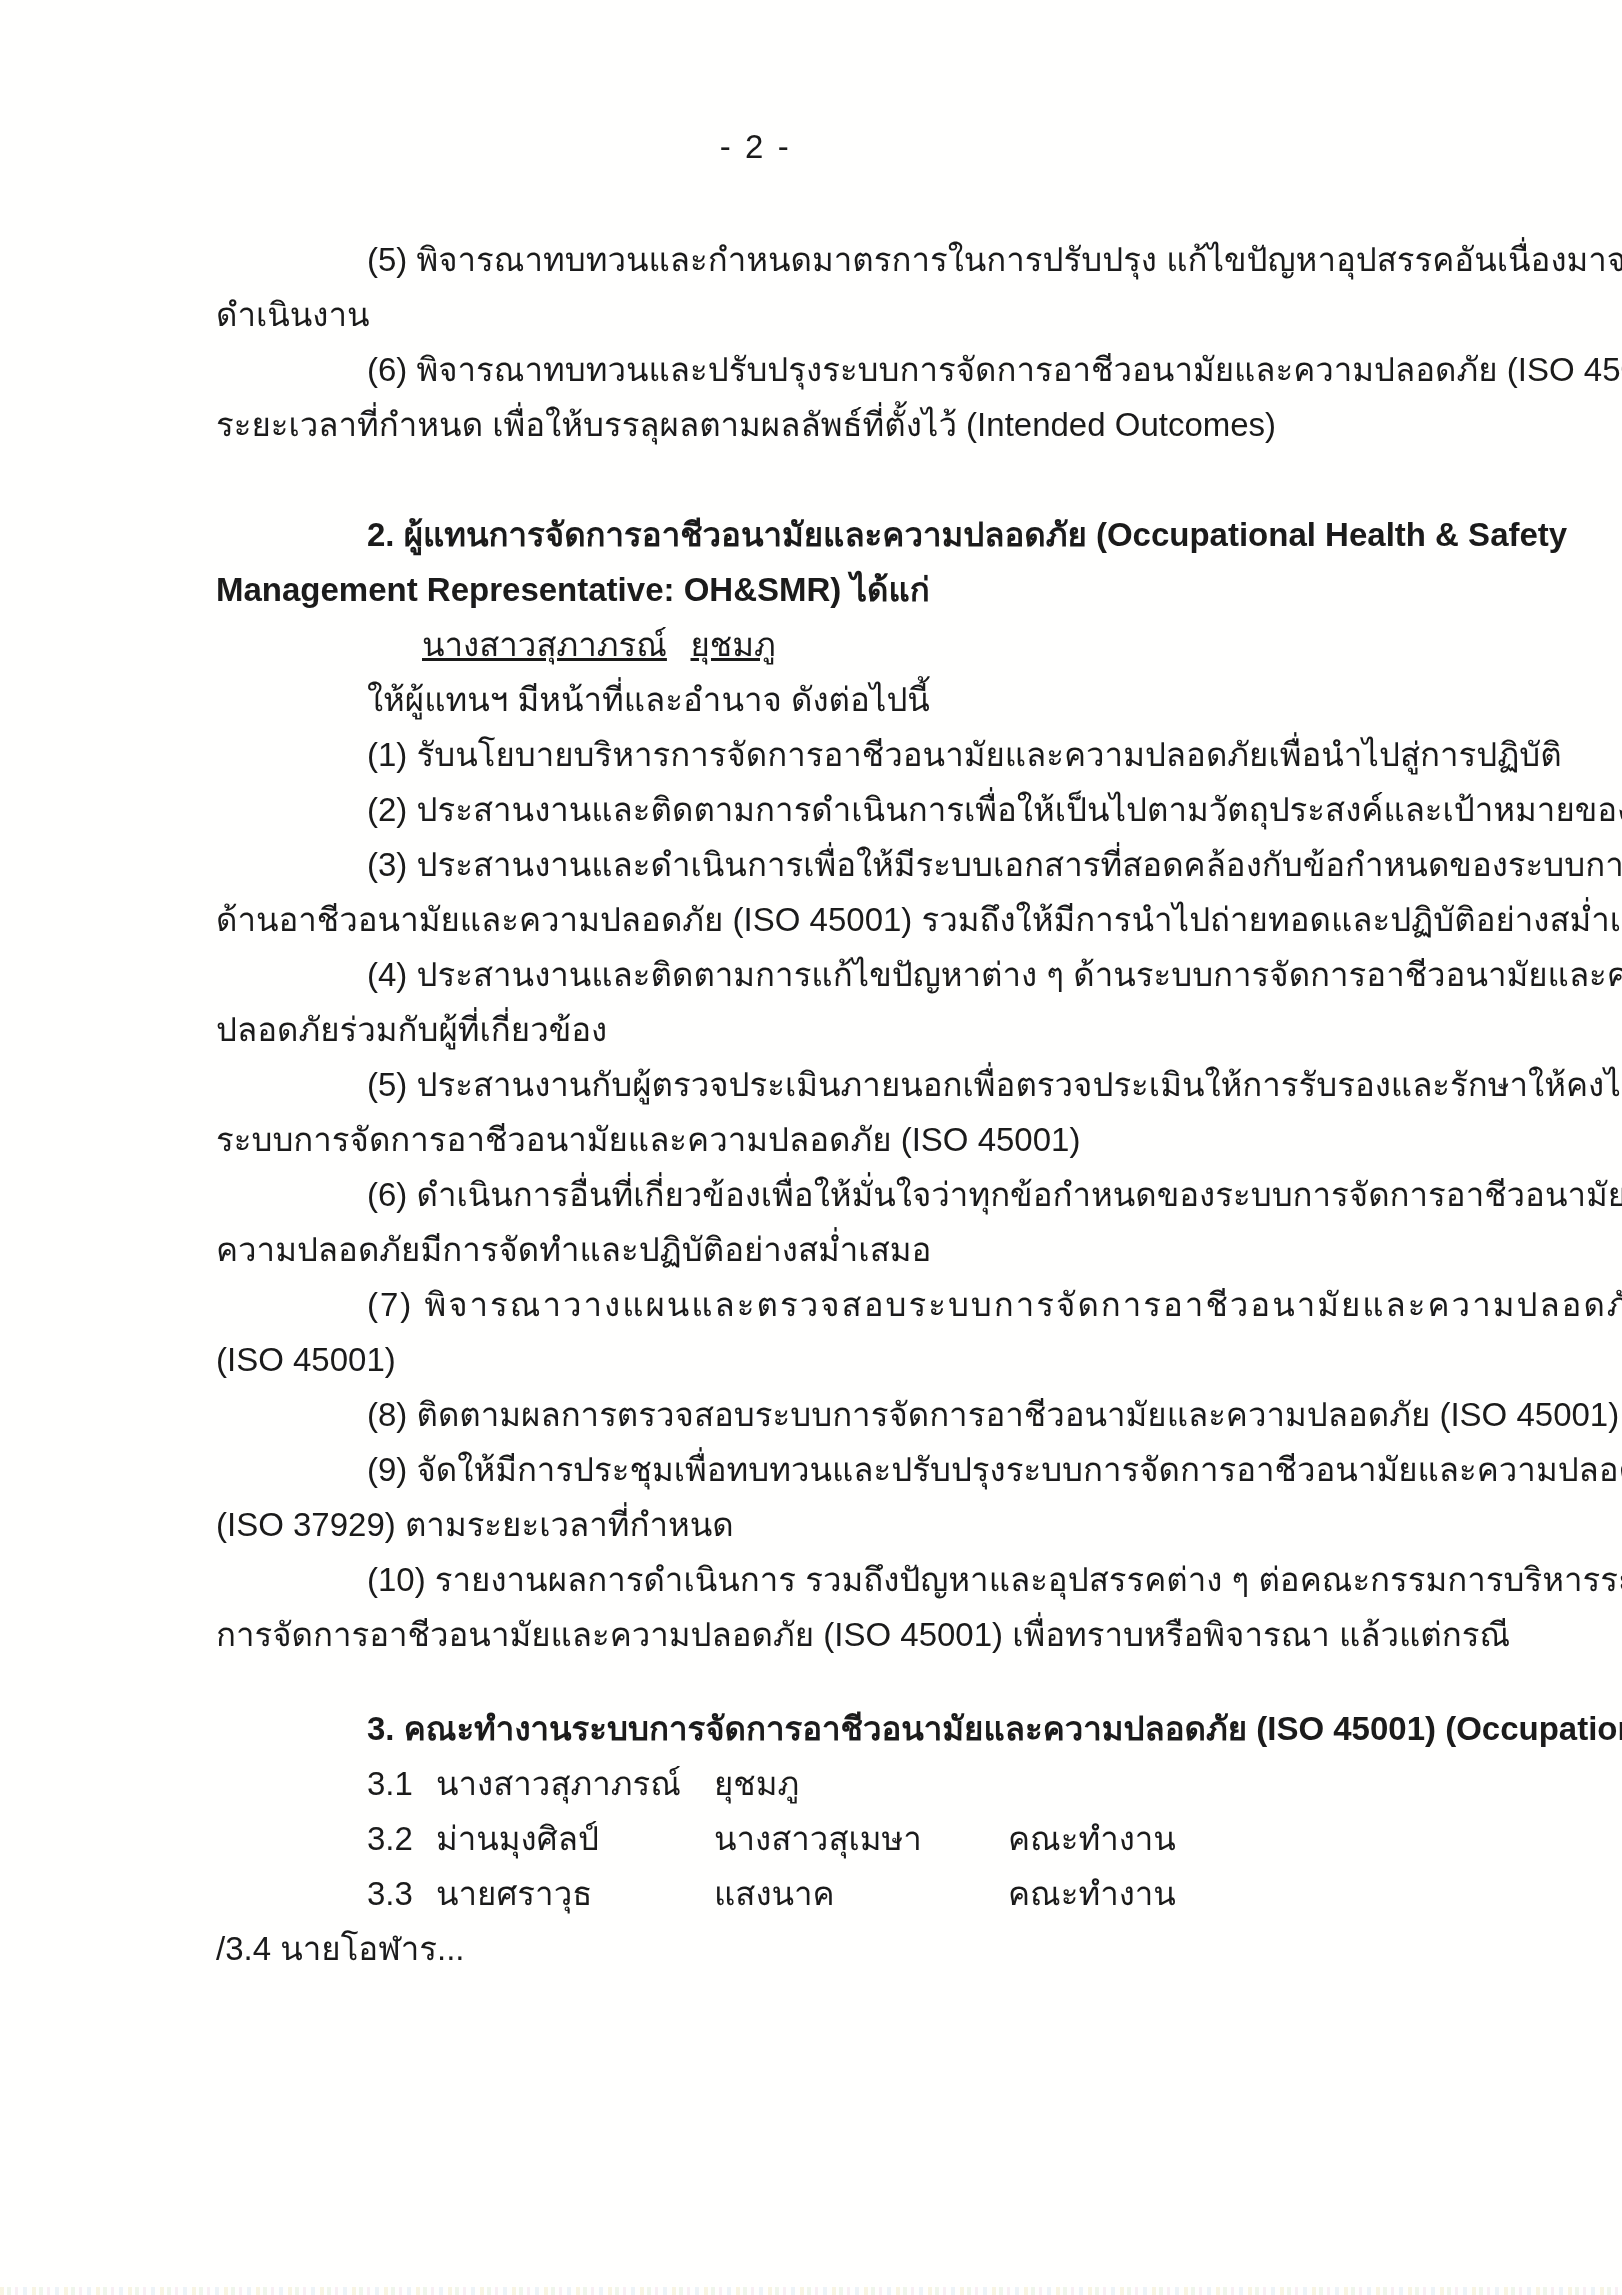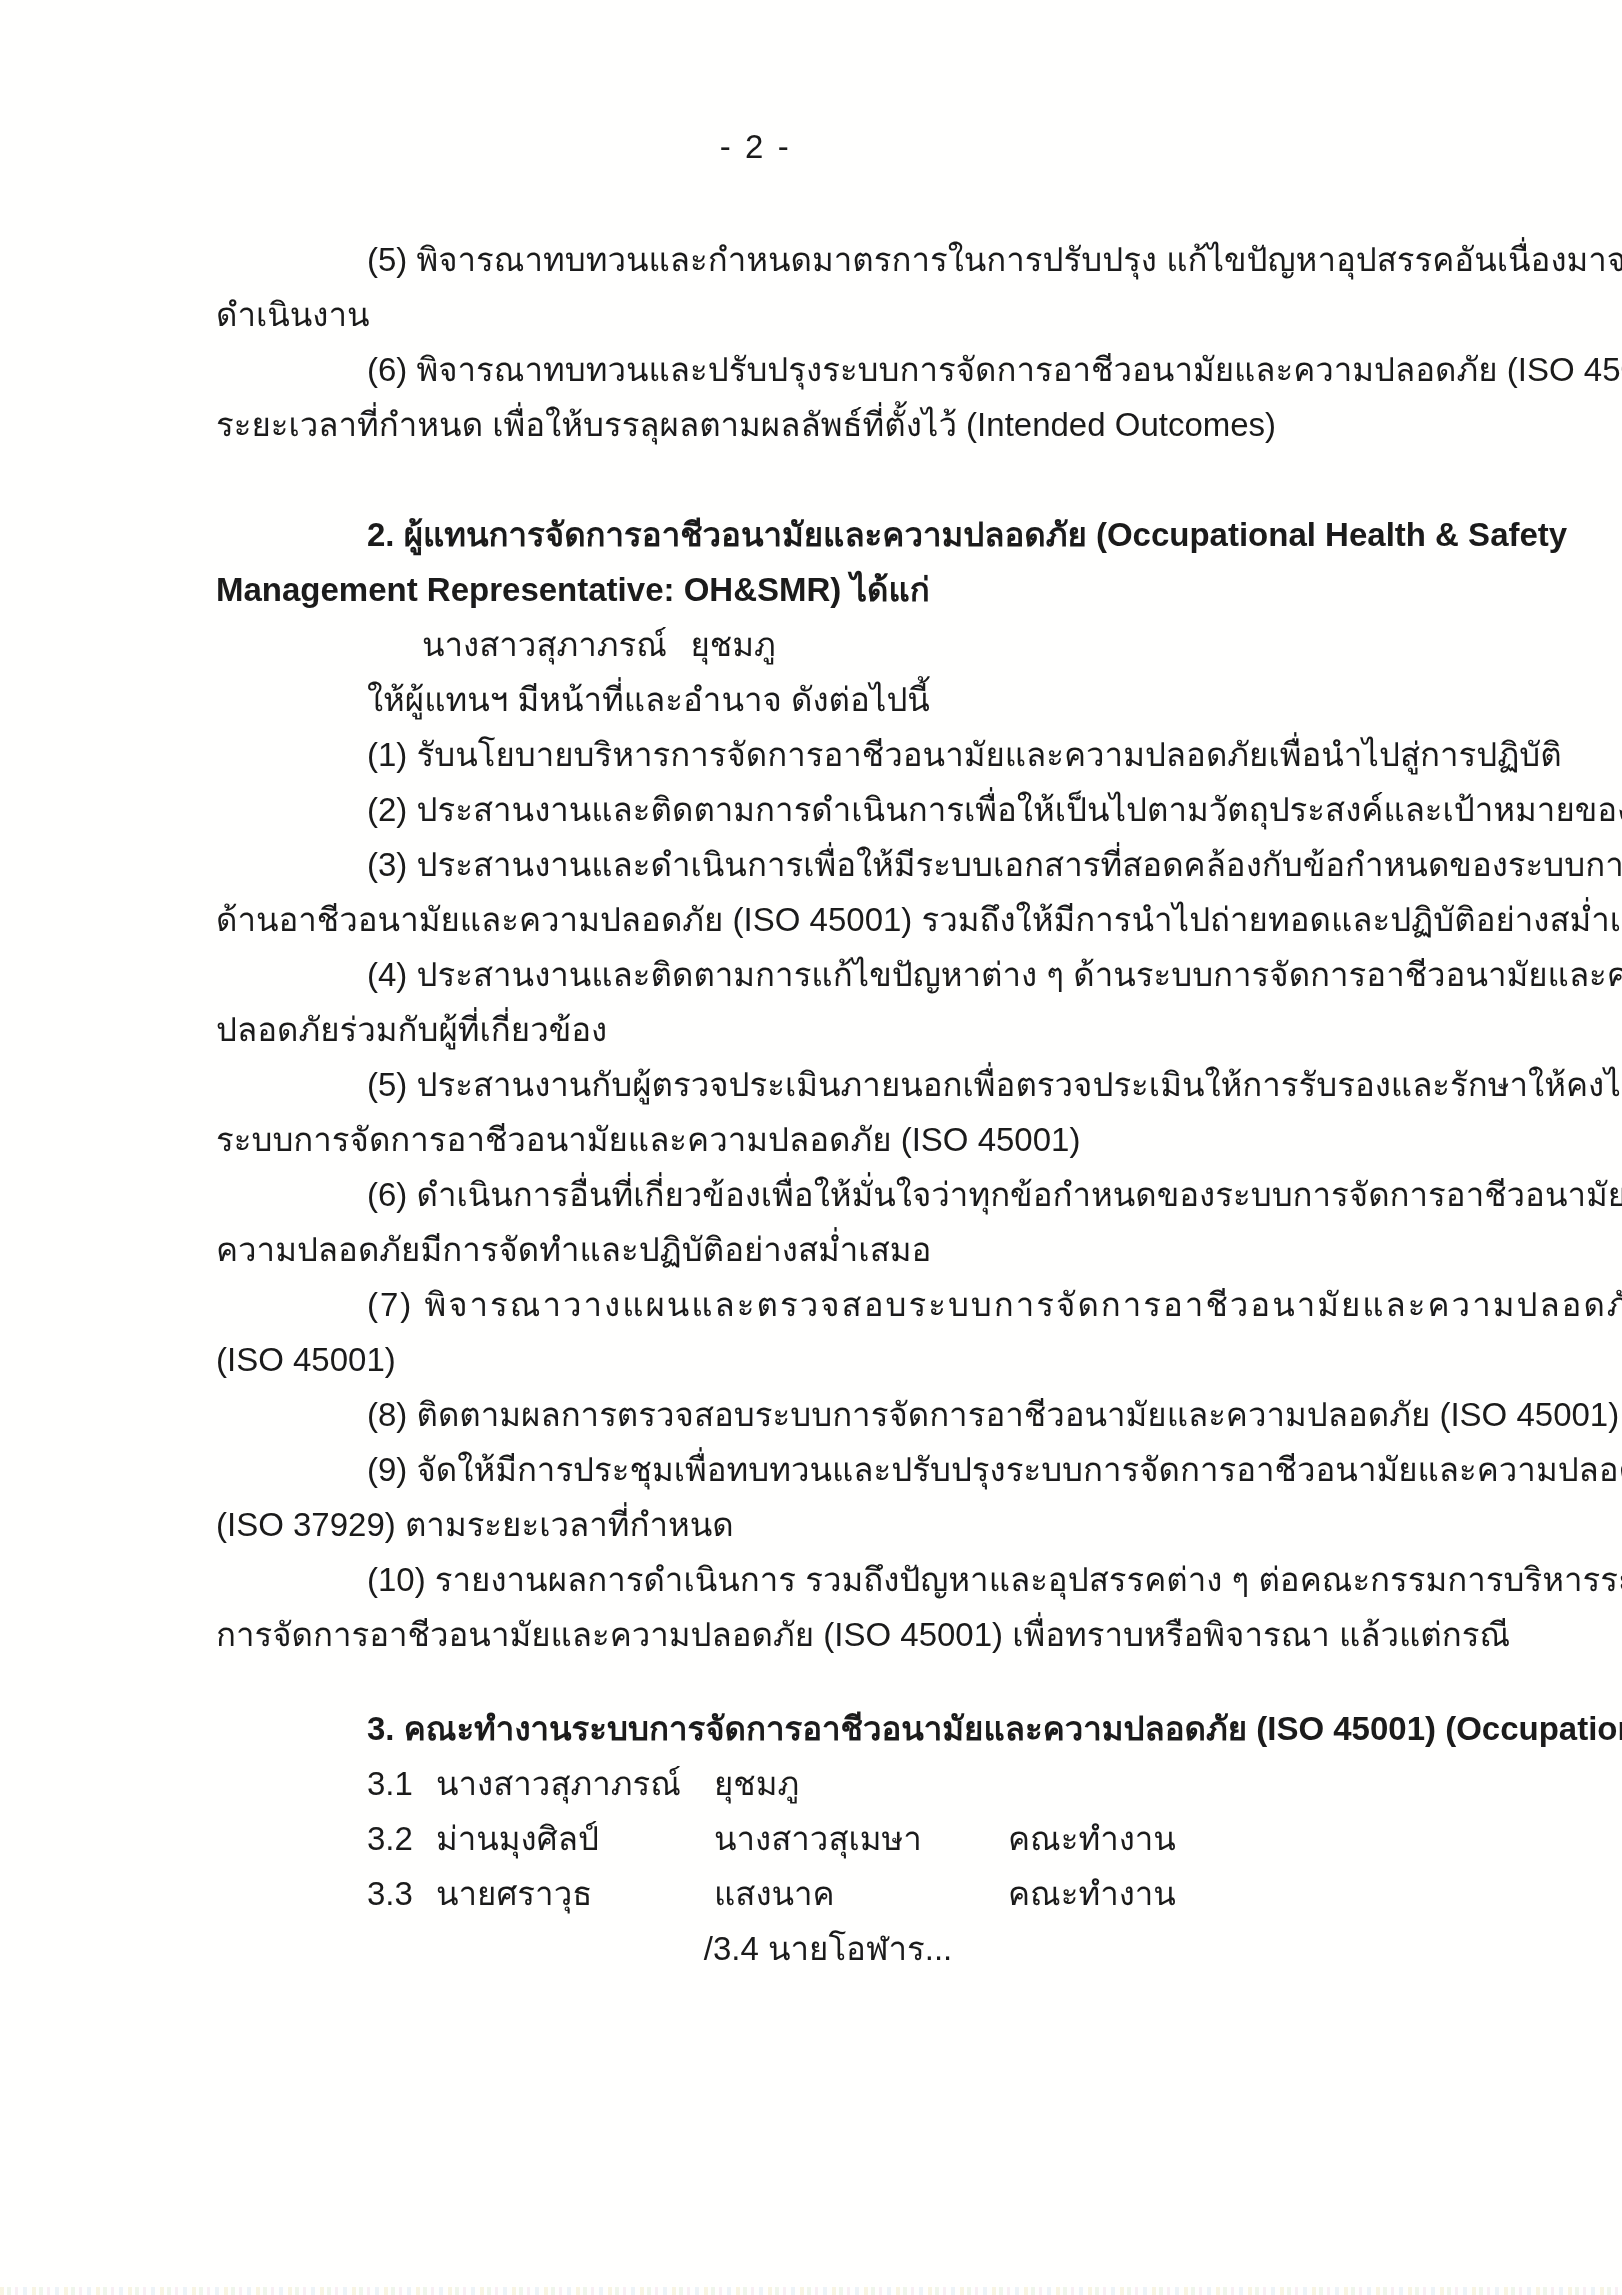--- a/index.html
+++ b/index.html
@@ -34,34 +34,34 @@
     top: 232px;
     left: 216px;
     width: 1224px;
   }
   .line {
     font-size: 33px;
     line-height: 55px;
     white-space: nowrap;
   }
   .indent { padding-left: 151px; }
-  .name-indent { padding-left: 206px; }
+  .name-indent { padding-left: 206px; text-decoration: underline; }
   .bold { font-weight: bold; }
   .spaced { letter-spacing: 2px; }
   .gap-section-2 { margin-top: 55px; }
   .gap-section-3 { margin-top: 39px; }
   .surname-gap { margin-left: 23.6px; }
   .member-row {
     display: grid;
     grid-template-columns: 69px 278px 294px auto;
     padding-left: 151px;
   }
   .member-row .line { overflow: visible; }
   .continuation {
-    text-align: center;
+    text-align: left;
     padding-right: 0;
   }
   .scan-noise-strip {
     position: absolute;
     left: 0;
     bottom: 0;
     width: 100%;
     height: 7.9px;
     opacity: 0.55;
     background: repeating-linear-gradient(

